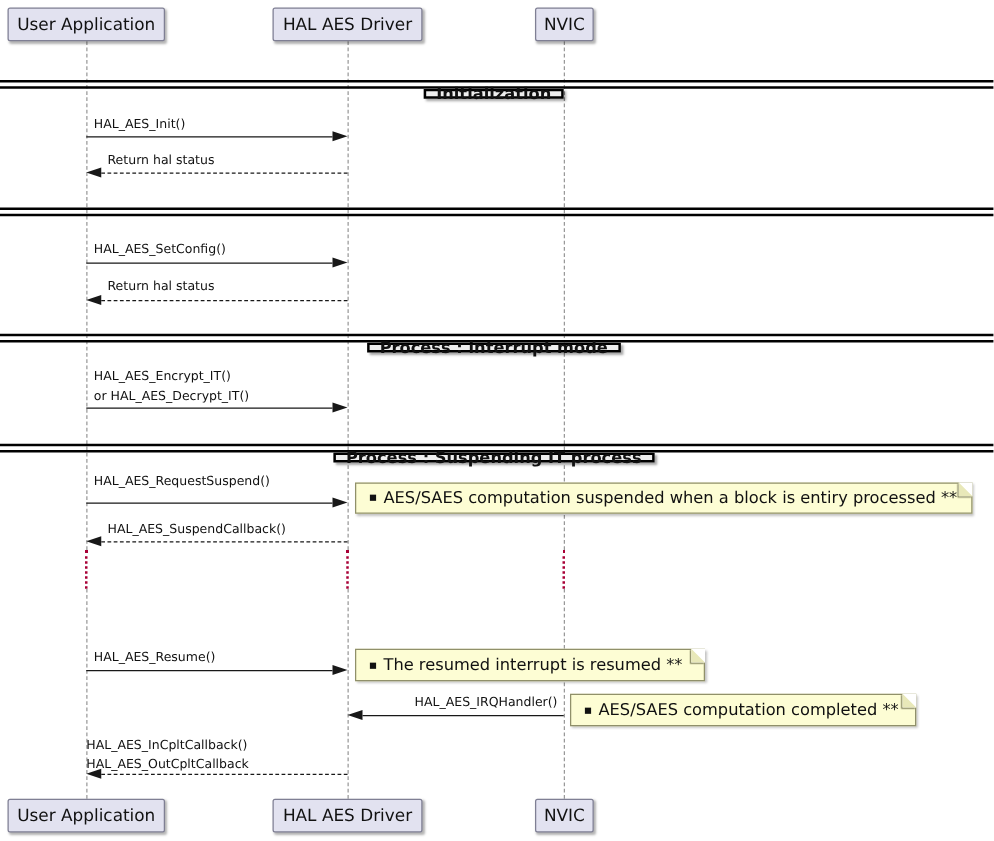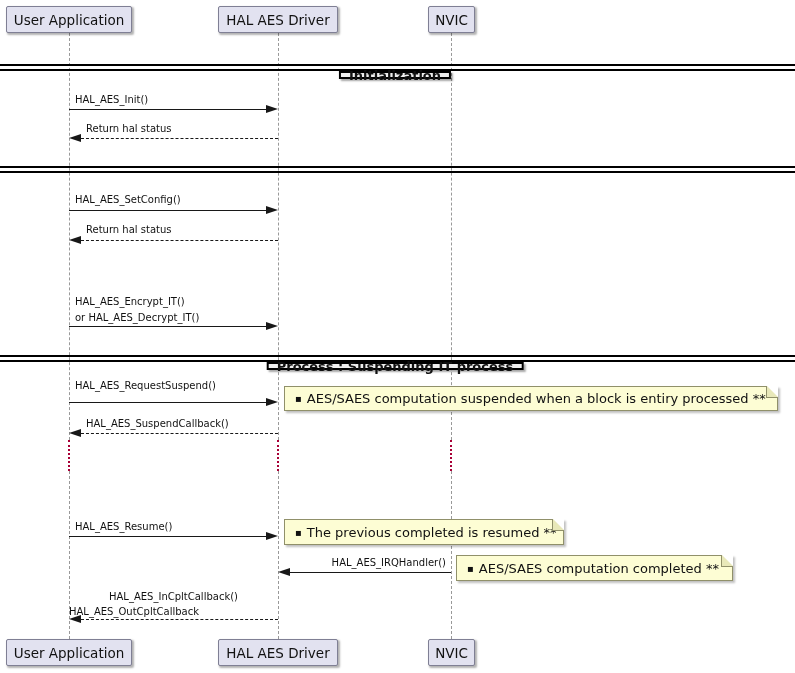--- a/index.html
+++ b/index.html
@@ -92,20 +92,25 @@
 
   <div class="divider" style="top:55px">
     <div class="dline" style="top:9px"></div>
     <div class="dline" style="top:14px"></div>
     <div class="dbox">Initialization</div>
   </div>
   <div class="divider" style="top:157px">
     <div class="dline" style="top:9px"></div>
     <div class="dline" style="top:14px"></div>
   </div>
+  <div class="divider" style="top:258px">
+    <div class="dline" style="top:9px"></div>
+    <div class="dline" style="top:14px"></div>
+    <div class="dbox">Process : interrupt mode</div>
+  </div>
   <div class="divider" style="top:346px">
     <div class="dline" style="top:9px"></div>
     <div class="dline" style="top:14px"></div>
     <div class="dbox">Process : Suspending IT process</div>
   </div>
 
   <div>
     <div class="mlabel" style="left:75px;top:92px">HAL_AES_Init()</div>
     <div class="aline solid" style="left:69px;top:109px;width:197px"></div>
     <div class="ahead right" style="left:266px;top:105px"></div>
@@ -155,36 +160,36 @@
   </div>
 
   <div>
     <div class="mlabel" style="left:75px;top:519px">HAL_AES_Resume()</div>
     <div class="aline solid" style="left:69px;top:536px;width:197px"></div>
     <div class="ahead right" style="left:266px;top:532px"></div>
   </div>
 
   <div class="note" style="left:284px;top:519px;width:280px;height:26px">
     <span class="bullet">▪</span>
-    <span>The previous completed is resumed **</span>
+    <span>The resumed interrupt is resumed **</span>
     <span class="fold"></span>
   </div>
 
   <div>
     <div class="mlabel" style="left:283px;top:555px;width:163px;text-align:right">HAL_AES_IRQHandler()</div>
     <div class="aline solid" style="left:290px;top:572px;width:161px"></div>
     <div class="ahead left" style="left:278px;top:568px"></div>
   </div>
 
   <div class="note" style="left:456px;top:555px;width:277px;height:26px">
     <span class="bullet">▪</span>
     <span>AES/SAES computation completed **</span>
     <span class="fold"></span>
   </div>
 
   <div>
-    <div class="mlabel" style="left:69px;top:589px;width:209px;text-align:center">HAL_AES_InCpltCallback()</div>
+    <div class="mlabel" style="left:69px;top:589px;width:209px;text-align:left">HAL_AES_InCpltCallback()</div>
     <div class="mlabel" style="left:69px;top:604px;width:209px;text-align:left">HAL_AES_OutCpltCallback</div>
     <div class="aline dotted" style="left:81px;top:619px;width:197px"></div>
     <div class="ahead left" style="left:69px;top:615px"></div>
   </div>
 
 </div>
 
 </body></html>

